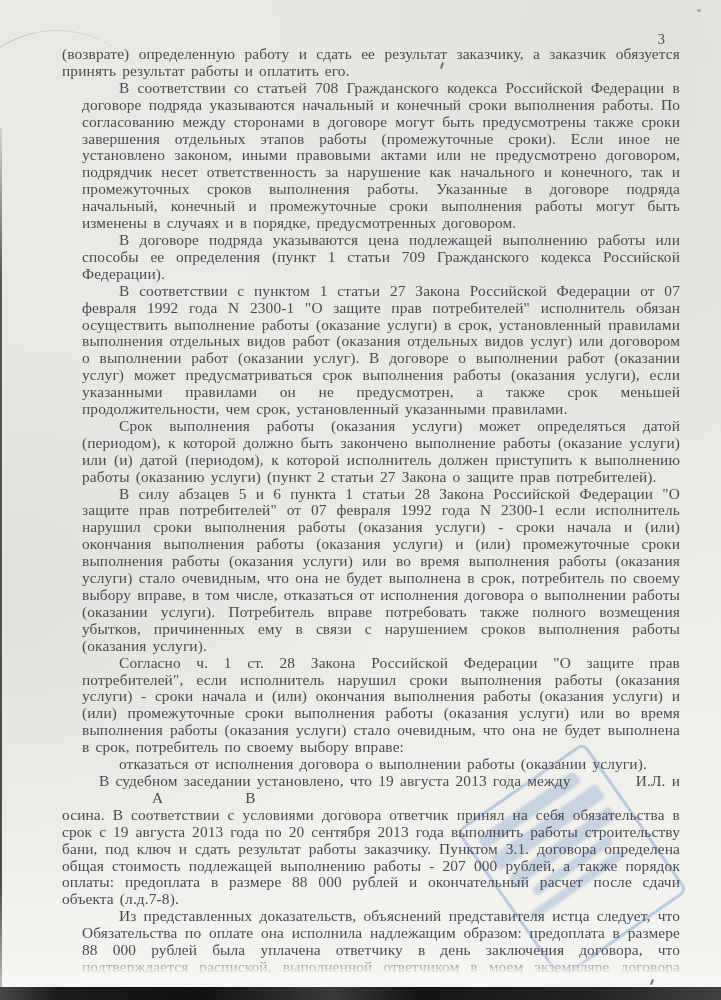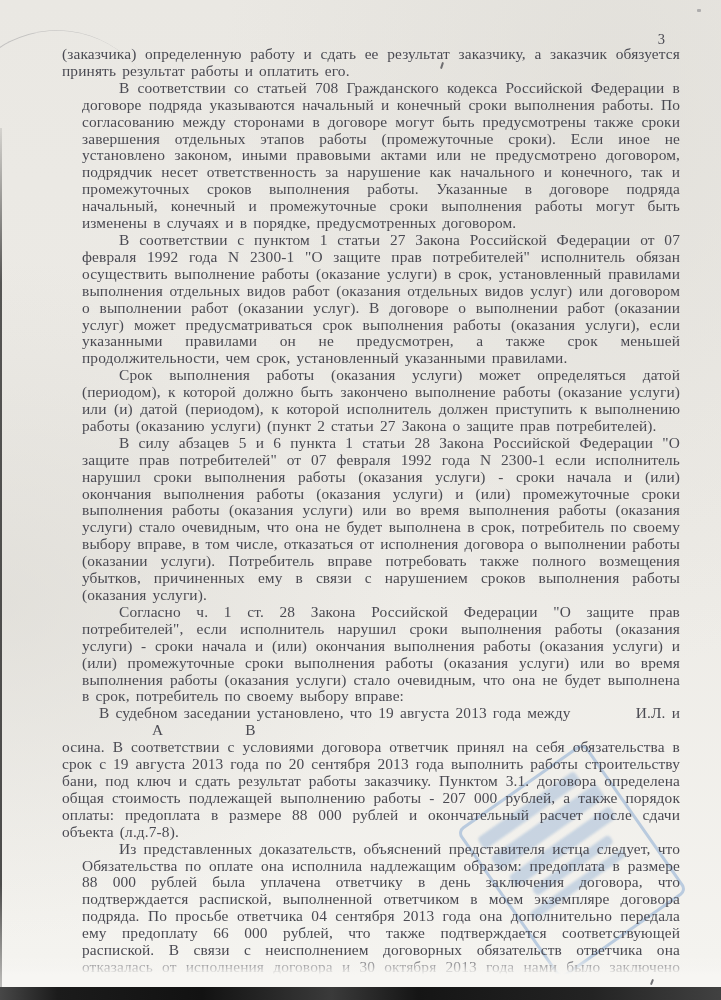--- a/index.html
+++ b/index.html
@@ -93,26 +93,28 @@
 
   <div class="watermark">
     <div class="wline w1"></div>
     <div class="wline w2"></div>
     <div class="wline w3"></div>
     <div class="wline w4"></div>
     <div class="wline w5"></div>
   </div>
 
   <div class="text-block">
-    <p class="para">(заказчика) определенную работу и сдать ее результат заказчику, а заказчик обязуется принять результат работы и оплатить его.</p>
+    <p class="para">(возврате) определенную работу и сдать ее результат заказчику, а заказчик обязуется принять результат работы и оплатить его.</p>
     <p class="para indent">В соответствии со статьей 708 Гражданского кодекса Российской Федерации в договоре подряда указываются начальный и конечный сроки выполнения работы. По согласованию между сторонами в договоре могут быть предусмотрены также сроки завершения отдельных этапов работы (промежуточные сроки). Если иное не установлено законом, иными правовыми актами или не предусмотрено договором, подрядчик несет ответственность за нарушение как начального и конечного, так и промежуточных сроков выполнения работы. Указанные в договоре подряда начальный, конечный и промежуточные сроки выполнения работы могут быть изменены в случаях и в порядке, предусмотренных договором.</p>
+    <p class="para indent">В договоре подряда указываются цена подлежащей выполнению работы или способы ее определения (пункт 1 статьи 709 Гражданского кодекса Российской Федерации).</p>
     <p class="para indent">В соответствии с пунктом 1 статьи 27 Закона Российской Федерации от 07 февраля 1992 года N 2300-1 "О защите прав потребителей" исполнитель обязан осуществить выполнение работы (оказание услуги) в срок, установленный правилами выполнения отдельных видов работ (оказания отдельных видов услуг) или договором о выполнении работ (оказании услуг). В договоре о выполнении работ (оказании услуг) может предусматриваться срок выполнения работы (оказания услуги), если указанными правилами он не предусмотрен, а также срок меньшей продолжительности, чем срок, установленный указанными правилами.</p>
     <p class="para indent">Срок выполнения работы (оказания услуги) может определяться датой (периодом), к которой должно быть закончено выполнение работы (оказание услуги) или (и) датой (периодом), к которой исполнитель должен приступить к выполнению работы (оказанию услуги) (пункт 2 статьи 27 Закона о защите прав потребителей).</p>
     <p class="para indent">В силу абзацев 5 и 6 пункта 1 статьи 28 Закона Российской Федерации "О защите прав потребителей" от 07 февраля 1992 года N 2300-1 если исполнитель нарушил сроки выполнения работы (оказания услуги) - сроки начала и (или) окончания выполнения работы (оказания услуги) и (или) промежуточные сроки выполнения работы (оказания услуги) или во время выполнения работы (оказания услуги) стало очевидным, что она не будет выполнена в срок, потребитель по своему выбору вправе, в том числе, отказаться от исполнения договора о выполнении работы (оказании услуги). Потребитель вправе потребовать также полного возмещения убытков, причиненных ему в связи с нарушением сроков выполнения работы (оказания услуги).</p>
     <p class="para indent">Согласно ч. 1 ст. 28 Закона Российской Федерации "О защите прав потребителей", если исполнитель нарушил сроки выполнения работы (оказания услуги) - сроки начала и (или) окончания выполнения работы (оказания услуги) и (или) промежуточные сроки выполнения работы (оказания услуги) или во время выполнения работы (оказания услуги) стало очевидным, что она не будет выполнена в срок, потребитель по своему выбору вправе:</p>
+    <p class="para indent">отказаться от исполнения договора о выполнении работы (оказании услуги).</p>
 
     <div class="para">
       <div class="gap-line">
         <span style="text-indent:37px;display:inline-block;">В судебном заседании установлено, что 19 августа 2013 года между</span>
         <span class="right">И.Л. и</span>
       </div>
       <div class="gap-line">
         <span class="initial-a">А</span>
         <span class="initial-b">В</span>
       </div>

